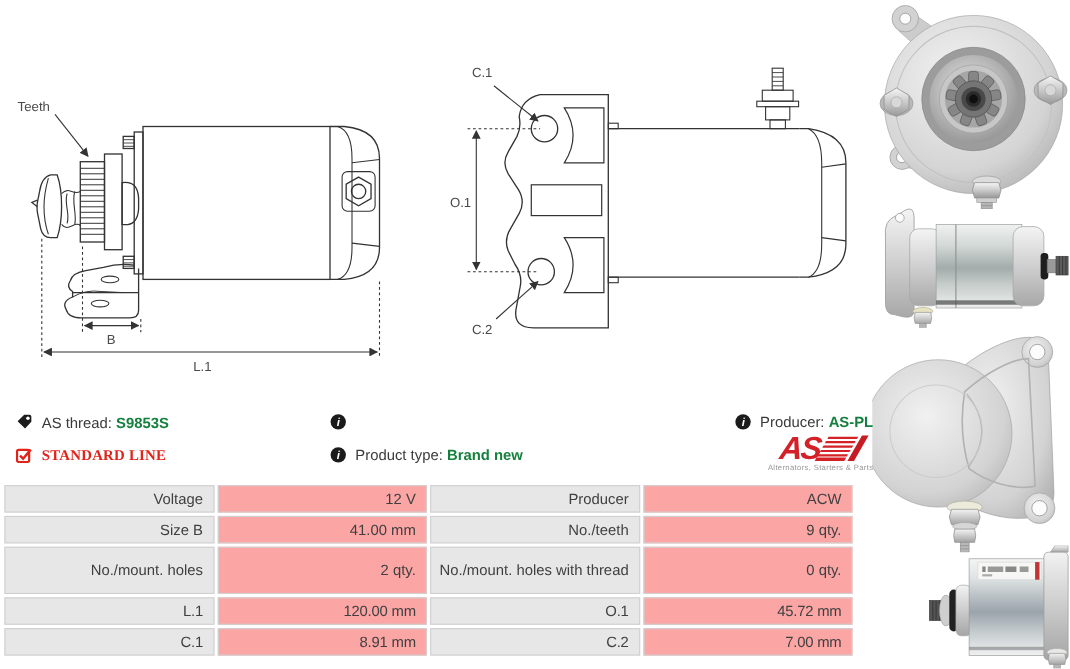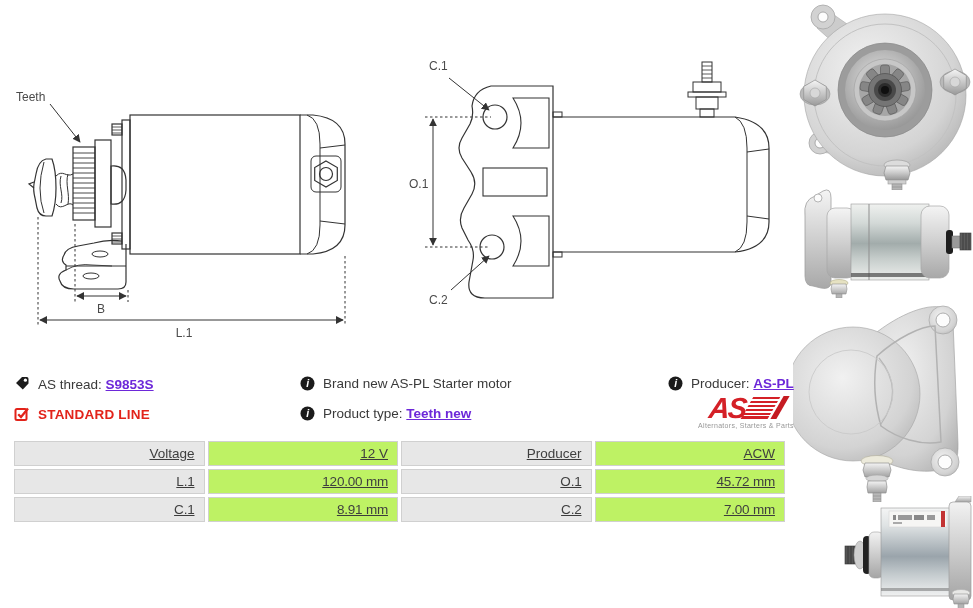--- a/index.html
+++ b/index.html
@@ -12,47 +12,47 @@
   #draw-mount{left:405px;top:30px;}
   
   .photo{position:absolute;}
   #photo-front{left:793px;top:0px;}
   #photo-side{left:793px;top:186px;}
   #photo-cover{left:793px;top:294px;}
   #photo-side2{left:843px;top:496px;}
   
   .info-item{position:absolute;display:flex;align-items:center;gap:8px;
              font-size:13.5px;color:#3a3a3a;white-space:nowrap;}
-  .info-item b{color:#6d28d9;text-decoration:underline;}
+  .info-item b{color:#15803d;}
   .ico{display:inline-flex;flex:none;}
   .red-text{color:#e2231a;font-weight:bold;letter-spacing:0.2px;}
   #i-asindex{left:14px;top:376px;}
-  #i-standard{left:14px;top:406px;}
+  #i-standard{left:14px;top:406px;font-family:Liberation Serif, serif;}
   #i-desc{left:300px;top:376px;}
   #i-ptype{left:300px;top:406px;}
   #i-producer{left:668px;top:376px;}
   
   .as-logo{position:absolute;left:690px;top:394px;width:112px;}
   .as-mark{display:flex;align-items:center;justify-content:center;height:27px;}
   .as-as{font-style:italic;font-weight:bold;font-size:29px;line-height:26px;
          color:#d42027;letter-spacing:-2px;transform:skewX(-6deg);}
   .as-stripes{display:inline-flex;flex-direction:column;gap:1.6px;margin-left:2px;
               transform:skewX(-30deg);}
   .as-stripes i{width:27px;height:2.3px;background:#d42027;}
   .as-bar{width:6px;height:23px;background:#c51b22;transform:skewX(-30deg);margin-left:3px;}
   .as-tagline{font-size:7px;color:#979797;margin-top:1px;text-align:center;
               letter-spacing:0.3px;white-space:nowrap;}
   
-  table.spec{position:absolute;left:11px;top:438px;width:777px;
-             border-collapse:separate;border-spacing:3px;table-layout:fixed;text-decoration:underline;}
+  table.spec{position:absolute;left:1px;top:438px;width:777px;
+             border-collapse:separate;border-spacing:3px;table-layout:fixed;}
   table.spec td{border:1px solid #d0d0d0;font-size:13.5px;color:#3f3f3f;
                 padding:1px 9px 1px 4px;text-align:right;vertical-align:middle;
                 overflow:hidden;}
   table.spec td.lbl{background:#e7e7e7;}
-  table.spec td.val{background:#bef264;}
+  table.spec td.val{background:#fca5a5;}
   tr.r-s td{height:21px;}
   tr.r-t td{height:39px;}
   tr.dim td{letter-spacing:-0.2px;}
 </style>
 </head>
 <body>
 
 <div class="page">
 
   <svg id="draw-side" class="draw" width="350" height="262" viewBox="0 0 350 262">
@@ -370,31 +370,30 @@
     <span class="red-text">STANDARD LINE</span>
   </div>
 
   <div class="info-item" id="i-desc">
     <span class="ico">
       <svg width="15" height="15" viewBox="0 0 15 15">
         <circle cx="7.5" cy="7.5" r="7" fill="#1b1b1b"></circle>
         <text x="7.7" y="11.3" text-anchor="middle" font-family="DejaVu Serif, serif" font-size="10.5" font-weight="bold" font-style="italic" fill="#ffffff">i</text>
       </svg>
     </span>
-    <span>Brand new AS-PL Starter motor</span>
   </div>
 
   <div class="info-item" id="i-ptype">
     <span class="ico">
       <svg width="15" height="15" viewBox="0 0 15 15">
         <circle cx="7.5" cy="7.5" r="7" fill="#1b1b1b"></circle>
         <text x="7.7" y="11.3" text-anchor="middle" font-family="DejaVu Serif, serif" font-size="10.5" font-weight="bold" font-style="italic" fill="#ffffff">i</text>
       </svg>
     </span>
-    <span><span>Product type:</span> <b>Teeth new</b></span>
+    <span><span>Product type:</span> <b>Brand new</b></span>
   </div>
 
   <div class="info-item" id="i-producer">
     <span class="ico">
       <svg width="15" height="15" viewBox="0 0 15 15">
         <circle cx="7.5" cy="7.5" r="7" fill="#1b1b1b"></circle>
         <text x="7.7" y="11.3" text-anchor="middle" font-family="DejaVu Serif, serif" font-size="10.5" font-weight="bold" font-style="italic" fill="#ffffff">i</text>
       </svg>
     </span>
     <span><span>Producer:</span> <b>AS-PL</b></span>
@@ -422,20 +421,32 @@
         <col style="width:25%">
         <col style="width:25%">
         <col style="width:25%">
       </colgroup>
     <tbody>
       <tr class="r-s">
         <td class="lbl">Voltage</td>
         <td class="val">12 V</td>
         <td class="lbl">Producer</td>
         <td class="val">ACW</td>
+      </tr>
+      <tr class="r-s">
+        <td class="lbl">Size B</td>
+        <td class="val">41.00 mm</td>
+        <td class="lbl">No./teeth</td>
+        <td class="val">9 qty.</td>
+      </tr>
+      <tr class="r-t">
+        <td class="lbl">No./mount. holes</td>
+        <td class="val">2 qty.</td>
+        <td class="lbl">No./mount. holes with thread</td>
+        <td class="val">0 qty.</td>
       </tr>
       <tr class="r-s dim">
         <td class="lbl">L.1</td>
         <td class="val">120.00 mm</td>
         <td class="lbl">O.1</td>
         <td class="val">45.72 mm</td>
       </tr>
       <tr class="r-s dim">
         <td class="lbl">C.1</td>
         <td class="val">8.91 mm</td>

